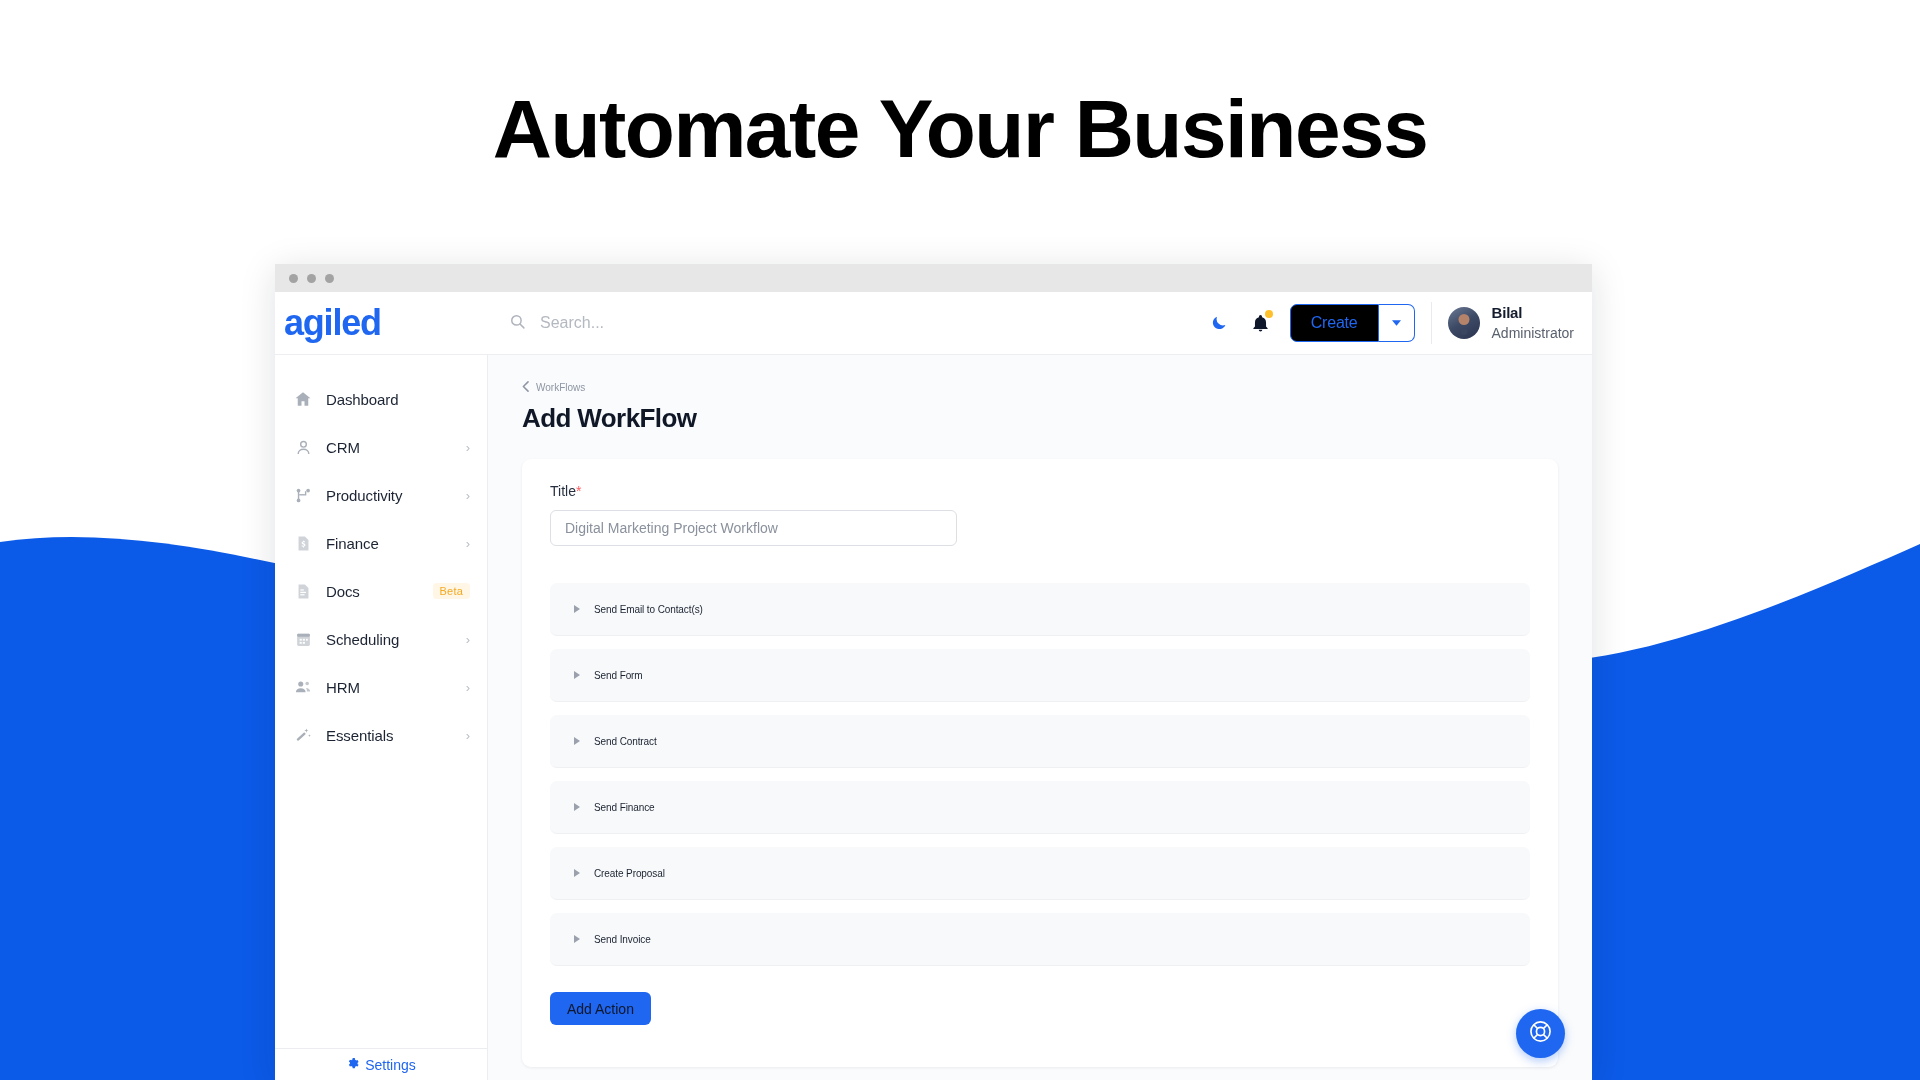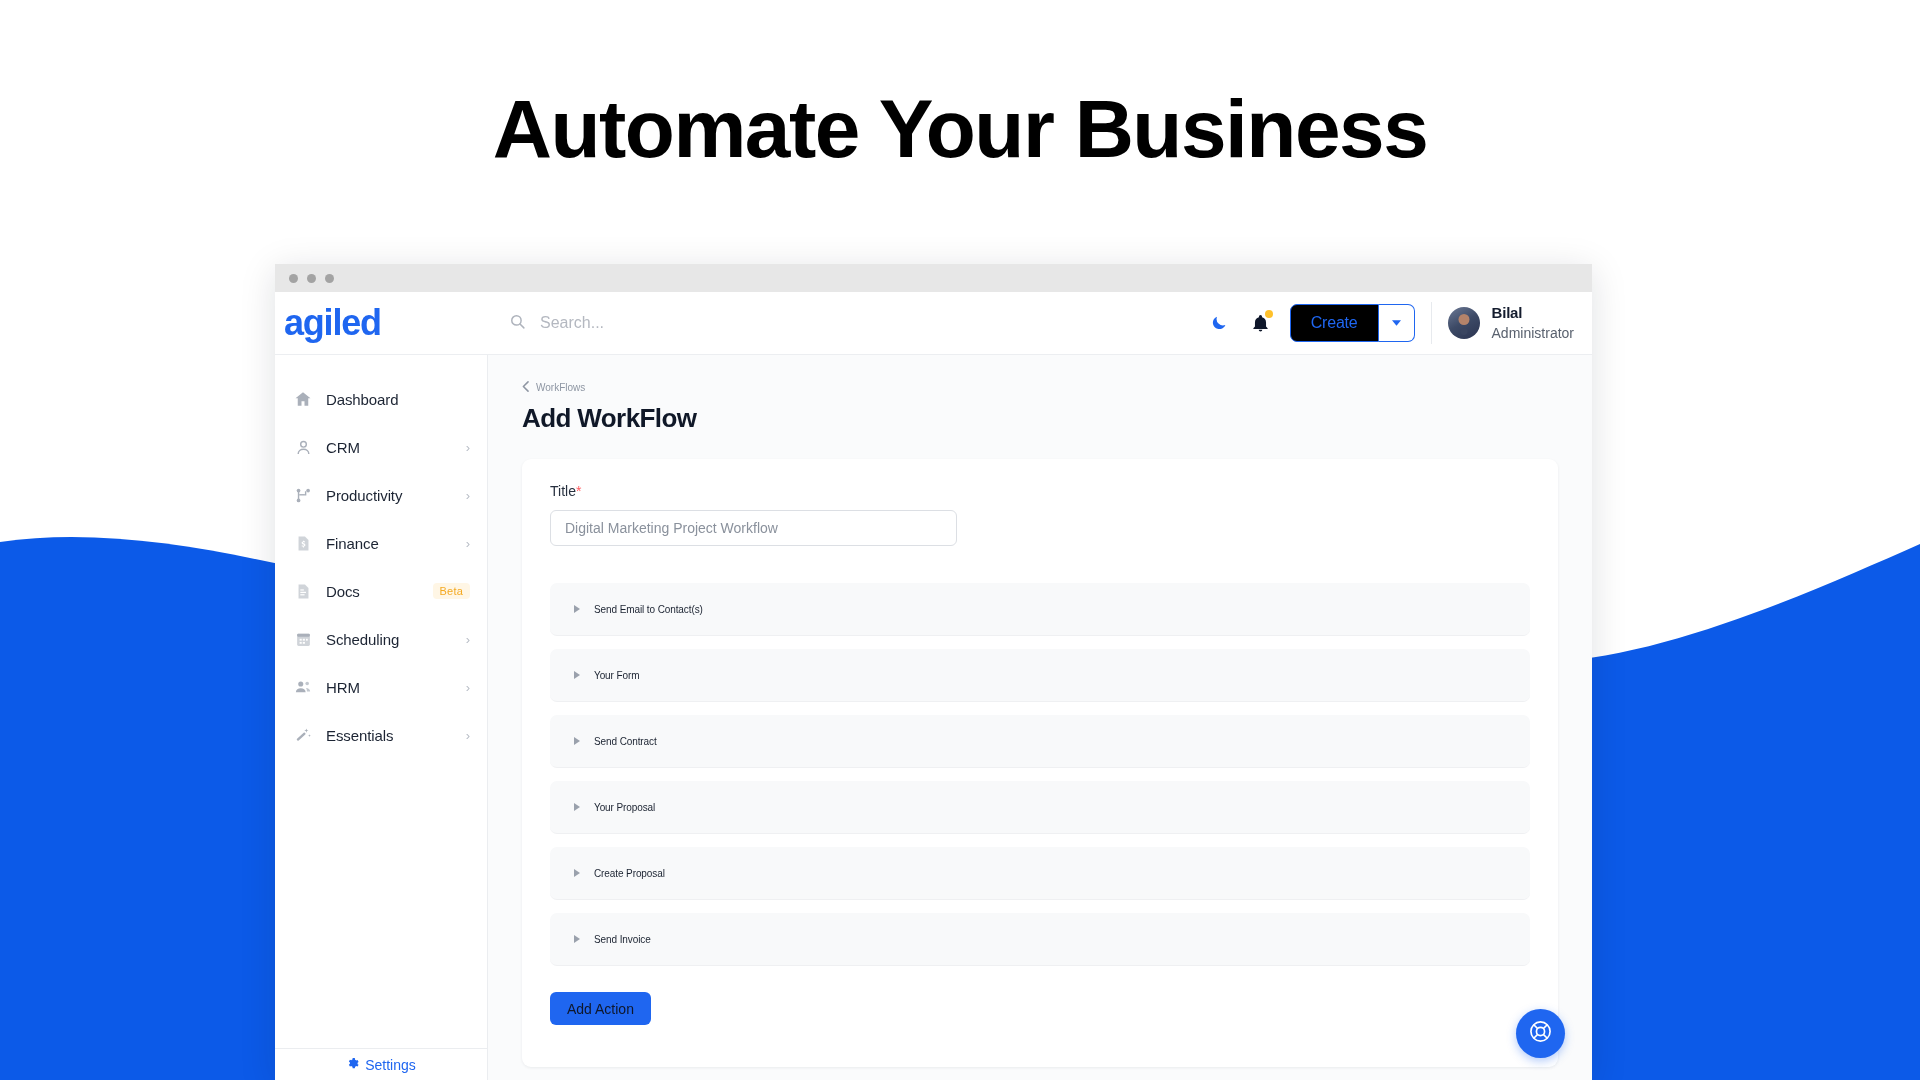--- a/index.html
+++ b/index.html
@@ -358,33 +358,33 @@
           <div class="actions">
 
             <div class="action-row">
               <span class="tri"></span>
               <span class="action-label">Send Email to Contact(s)</span>
             </div>
             <div class="row-gap"></div>
 
             <div class="action-row">
               <span class="tri"></span>
-              <span class="action-label">Your Form</span>
+              <span class="action-label">Send Form</span>
             </div>
             <div class="row-gap"></div>
 
             <div class="action-row">
               <span class="tri"></span>
               <span class="action-label">Send Contract</span>
             </div>
             <div class="row-gap"></div>
 
             <div class="action-row">
               <span class="tri"></span>
-              <span class="action-label">Your Proposal</span>
+              <span class="action-label">Send Finance</span>
             </div>
             <div class="row-gap"></div>
 
             <div class="action-row">
               <span class="tri"></span>
               <span class="action-label">Create Proposal</span>
             </div>
             <div class="row-gap"></div>
 
             <div class="action-row">

